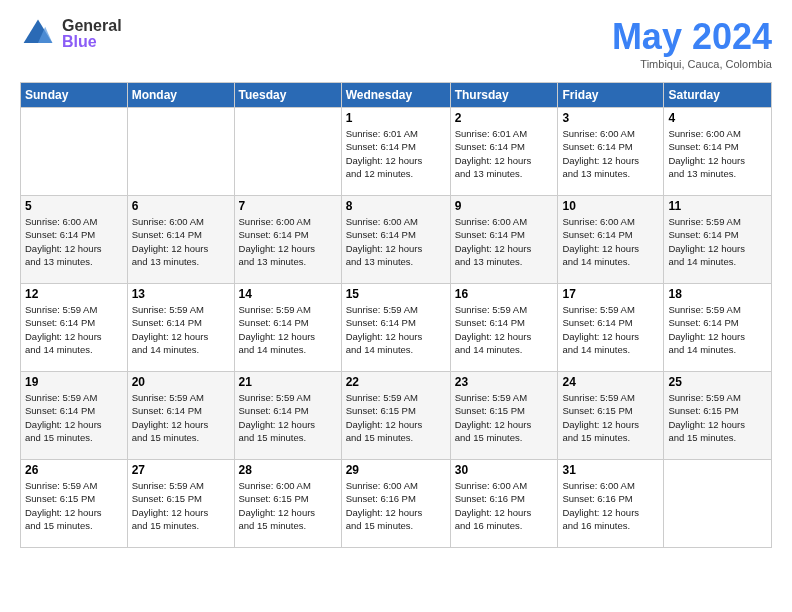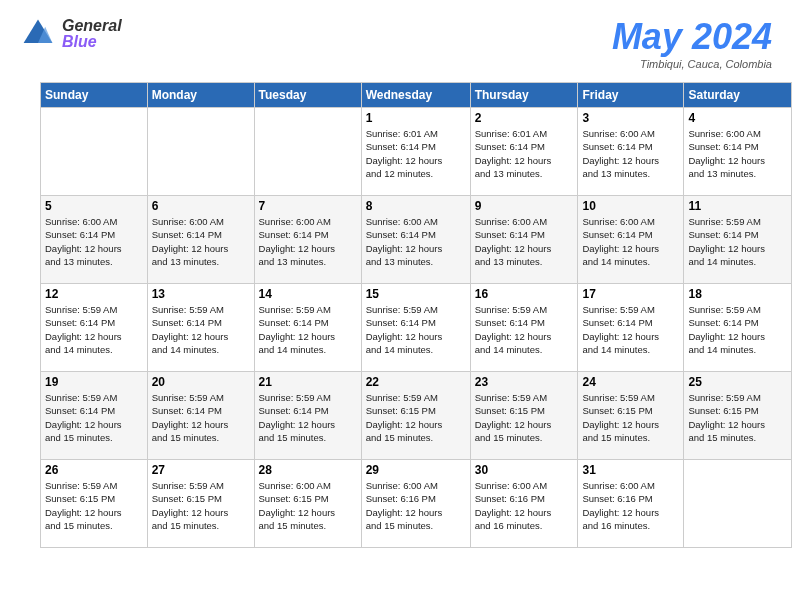--- a/index.html
+++ b/index.html
@@ -13,21 +13,20 @@
     .page {
       width: 792px;
       min-height: 612px;
       padding: 16px 20px 10px 20px;
     }
     .header {
       display: flex;
       justify-content: space-between;
       align-items: flex-start;
       margin-bottom: 12px;
-      font-style: italic;
     }
     .logo {
       display: flex;
       align-items: center;
       gap: 6px;
     }
     .logo-text {
       display: flex;
       flex-direction: column;
       line-height: 1;
@@ -55,21 +54,20 @@
       color: #3b82f6;
     }
     .title-location {
       font-size: 11px;
       color: #555;
     }
     .calendar {
       width: 100%;
       border-collapse: collapse;
       font-size: 10.5px;
-      margin-left: 20px;
     }
     .calendar thead tr th {
       background-color: #2a6ab5;
       color: #fff;
       padding: 5px 4px;
       text-align: left;
       font-size: 12px;
       border: 1px solid #ccc;
     }
     .calendar tbody tr td {

